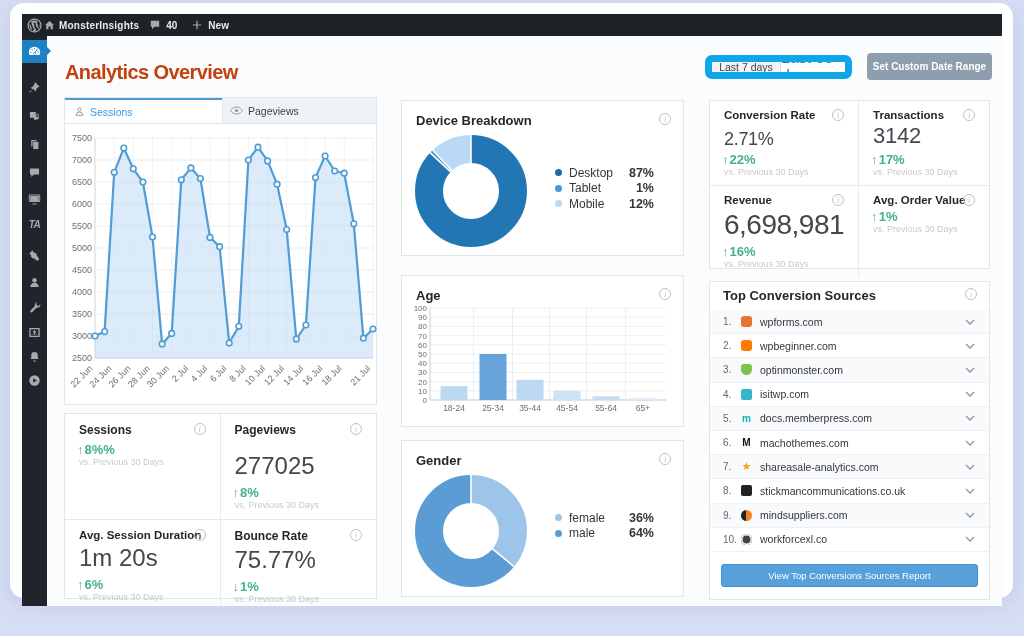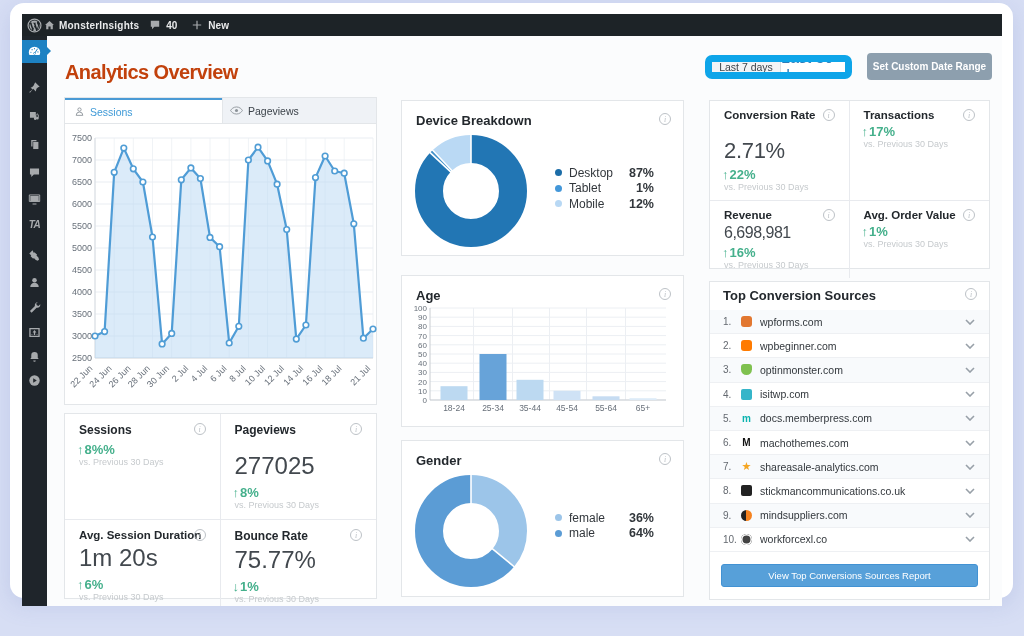--- a/index.html
+++ b/index.html
@@ -363,32 +363,33 @@
           </svg></div>
     <div class="legend" style="left:153px;top:69px;width:99px">
       <div class="lrow"><span class="ldot" style="background:#9cc5e9"></span>female<span class="lval">36%</span></div>
       <div class="lrow"><span class="ldot" style="background:#5b9cd5"></span>male<span class="lval">64%</span></div>
     </div>
   </div>
 
   <div class="card grid2" style="left:687px;top:86px;width:281px;height:169px">
     <div class="cell" style="padding:8px 14px">
           <div class="ctitle" style="font-size:11.5px">Conversion Rate<span class="info">i</span></div>
-<div class="cval" style="font-size:22px;margin-top:18px;letter-spacing:-0.3px">2.71%</div>
+<div class="cval" style="font-size:18px;margin-top:8px;letter-spacing:-0.3px">2.71%</div>
 <div class="cchg" style="margin-top:4px">↑ 22%</div>
 <div class="cvs" style="margin-top:1px">vs. Previous 30 Days</div>
         </div>
     <div class="cell" style="padding:8px 14px">
           <div class="ctitle" style="font-size:11.5px">Transactions<span class="info">i</span></div>
+<div class="cval" style="font-size:22px;margin-top:3px;letter-spacing:-0.3px">3142</div>
 <div class="cchg" style="margin-top:4px">↑ 17%</div>
 <div class="cvs" style="margin-top:1px">vs. Previous 30 Days</div>
         </div>
     <div class="cell" style="padding:8px 14px">
           <div class="ctitle" style="font-size:11.5px">Revenue<span class="info">i</span></div>
-<div class="cval" style="font-size:16px;margin-top:3px;letter-spacing:-0.5px">6,698,981</div>
+<div class="cval" style="font-size:28px;margin-top:3px;letter-spacing:-0.5px">6,698,981</div>
 <div class="cchg" style="margin-top:4px">↑ 16%</div>
 <div class="cvs" style="margin-top:1px">vs. Previous 30 Days</div>
         </div>
     <div class="cell" style="padding:8px 14px">
           <div class="ctitle" style="font-size:11.5px">Avg. Order Value<span class="info">i</span></div>
 <div class="cchg" style="margin-top:4px">↑ 1%</div>
 <div class="cvs" style="margin-top:1px">vs. Previous 30 Days</div>
         </div>
   </div>
 

